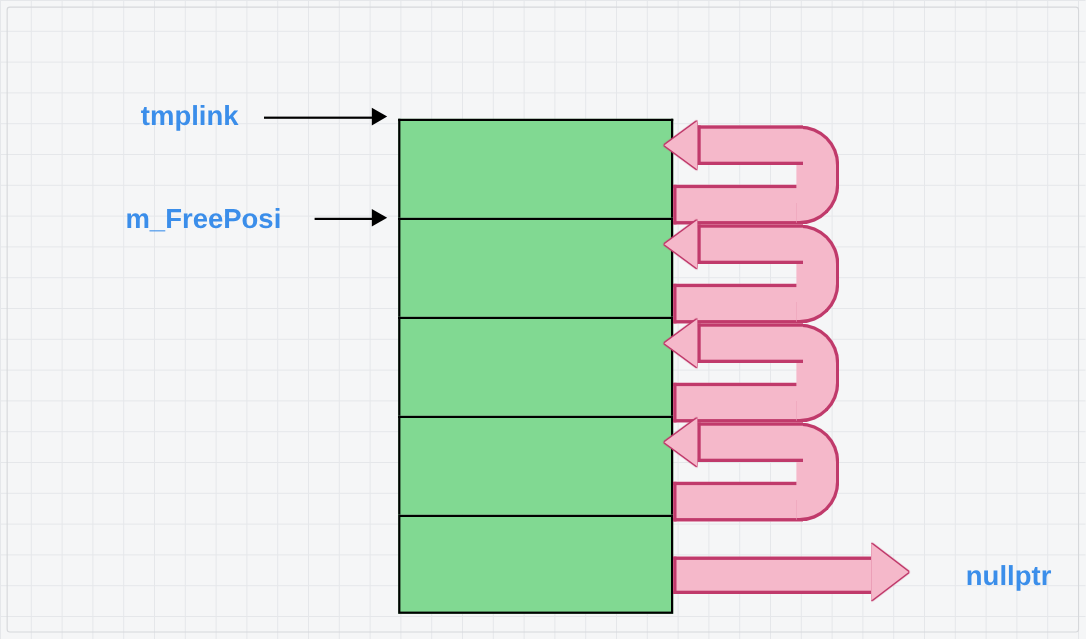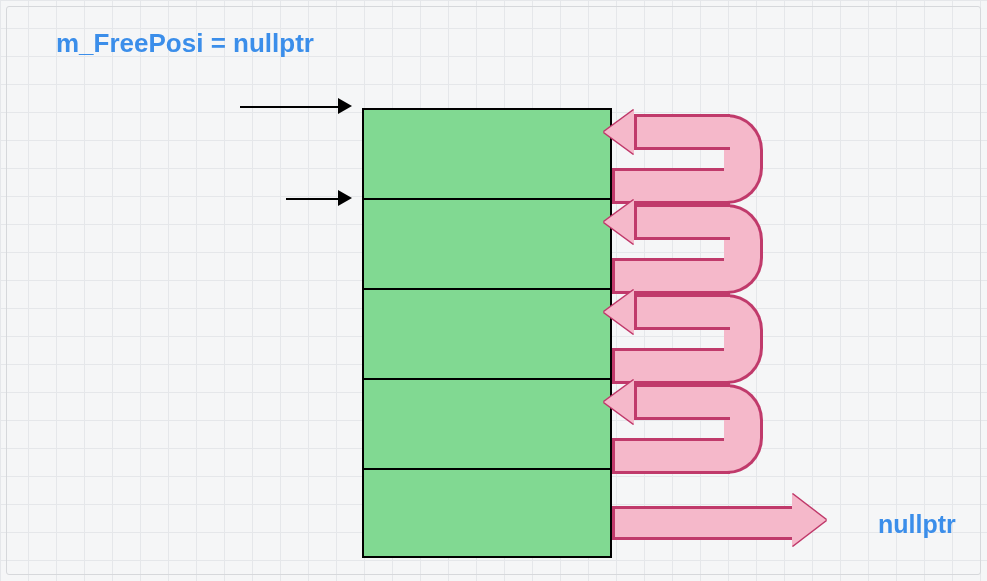--- a/index.html
+++ b/index.html
@@ -32,25 +32,26 @@
   .outarrow .bar{position:absolute;left:0;top:6px;height:28px;width:180px;background:#f5b8ca;border:3px solid #c03a6b;border-right:none}
   .outarrow .head{position:absolute;left:180px;top:-6px;width:0;height:0;border-top:26px solid transparent;border-bottom:26px solid transparent;border-left:34px solid #f5b8ca;filter:drop-shadow(1px 0 0 #c03a6b) drop-shadow(0 -1px 0 #c03a6b) drop-shadow(0 1px 0 #c03a6b)}
 </style>
 </head>
 <body>
 
 <div class="canvas">
   <div class="grid"></div>
   <div class="frame"></div>
 
-  <div class="lbl title">m_FreePosi = nullptr</div>
 
+  <div class="lbl tmp">tmplink</div>
   <div class="arrowline" style="top:106px;left:240px;width:100px"></div>
   <div class="ahead" style="top:98px;left:338px"></div>
 
+  <div class="lbl fp">m_FreePosi</div>
   <div class="arrowline" style="top:198px;left:286px;width:54px"></div>
   <div class="ahead" style="top:190px;left:338px"></div>
 
   <div class="blocks">
     <div class="block"></div>
     <div class="block"></div>
     <div class="block"></div>
     <div class="block"></div>
     <div class="block"></div>
   </div>

